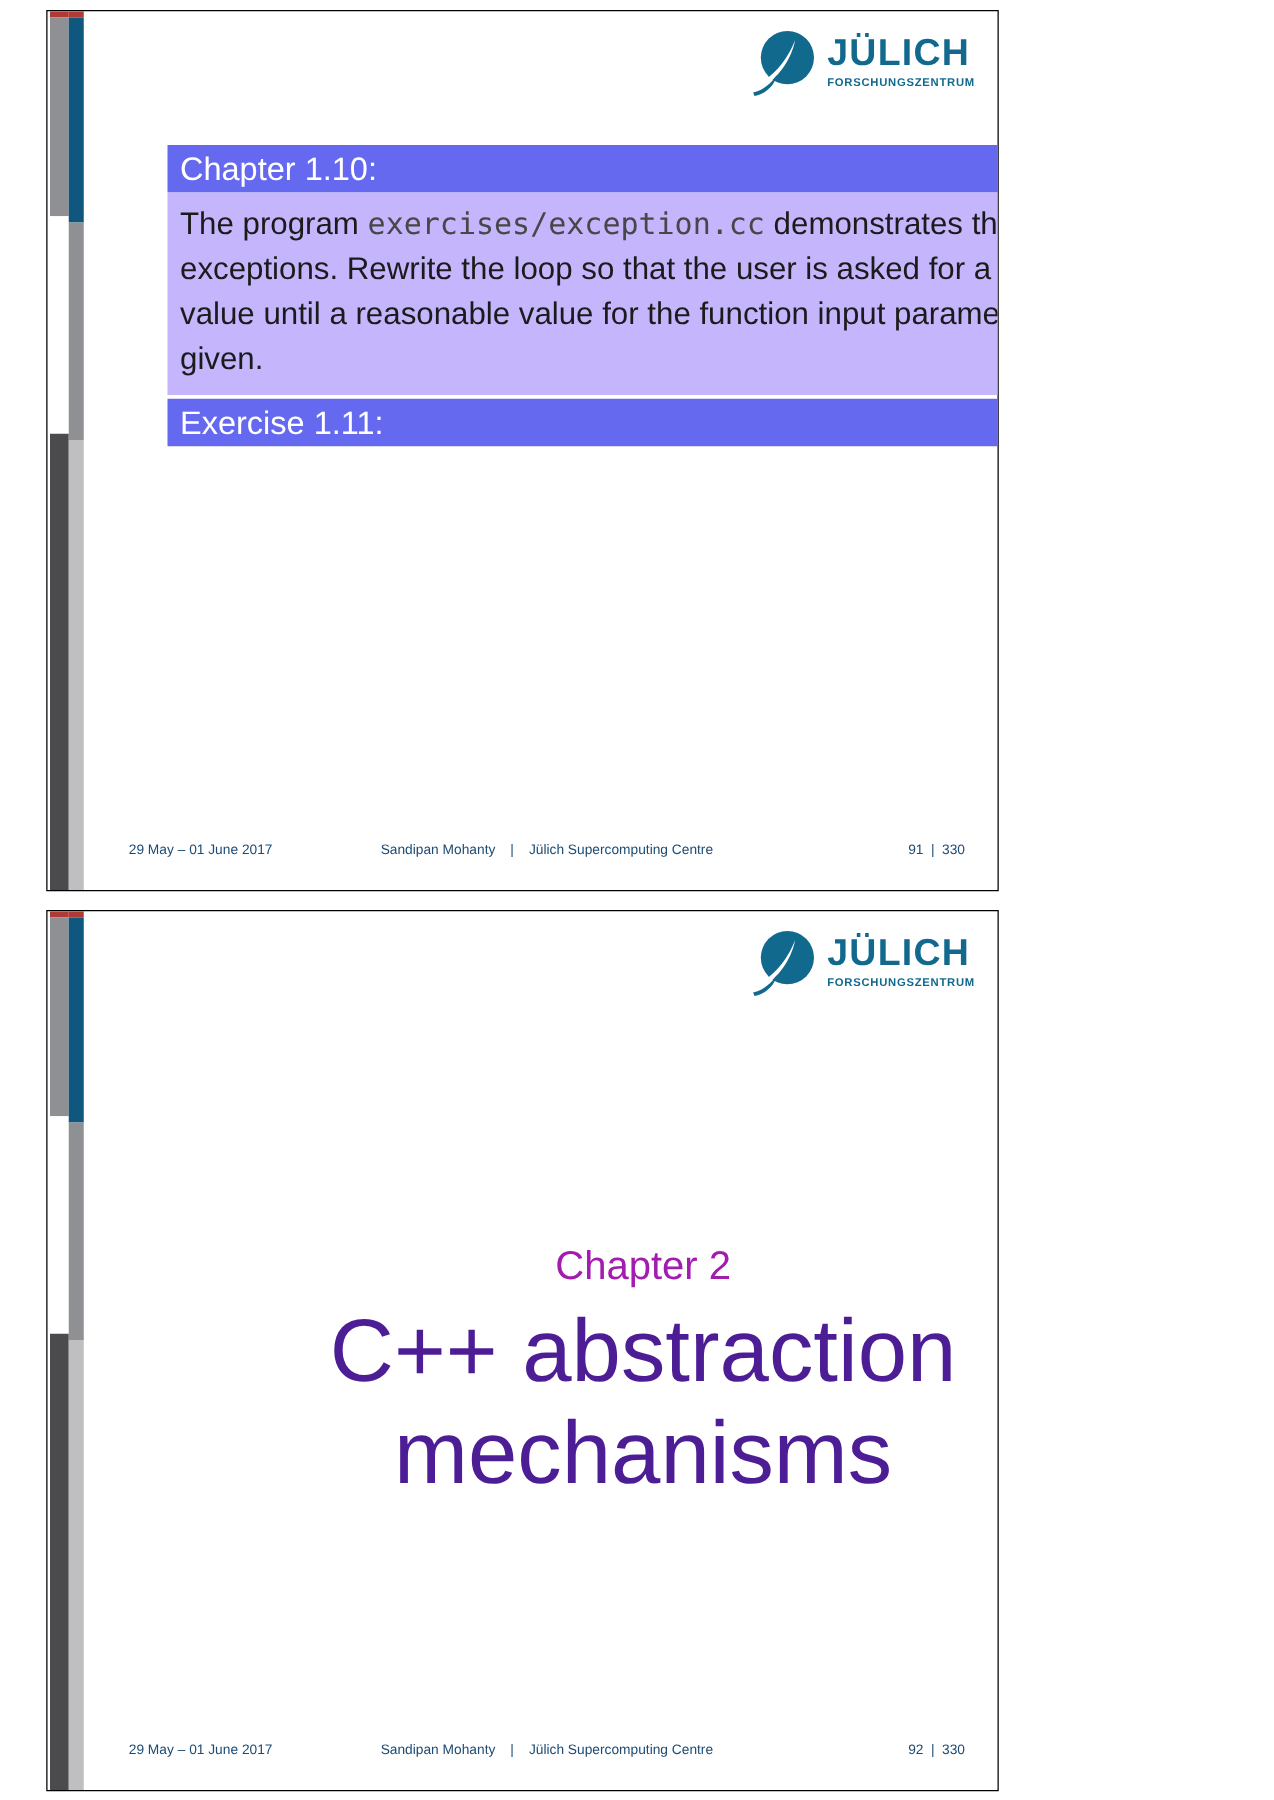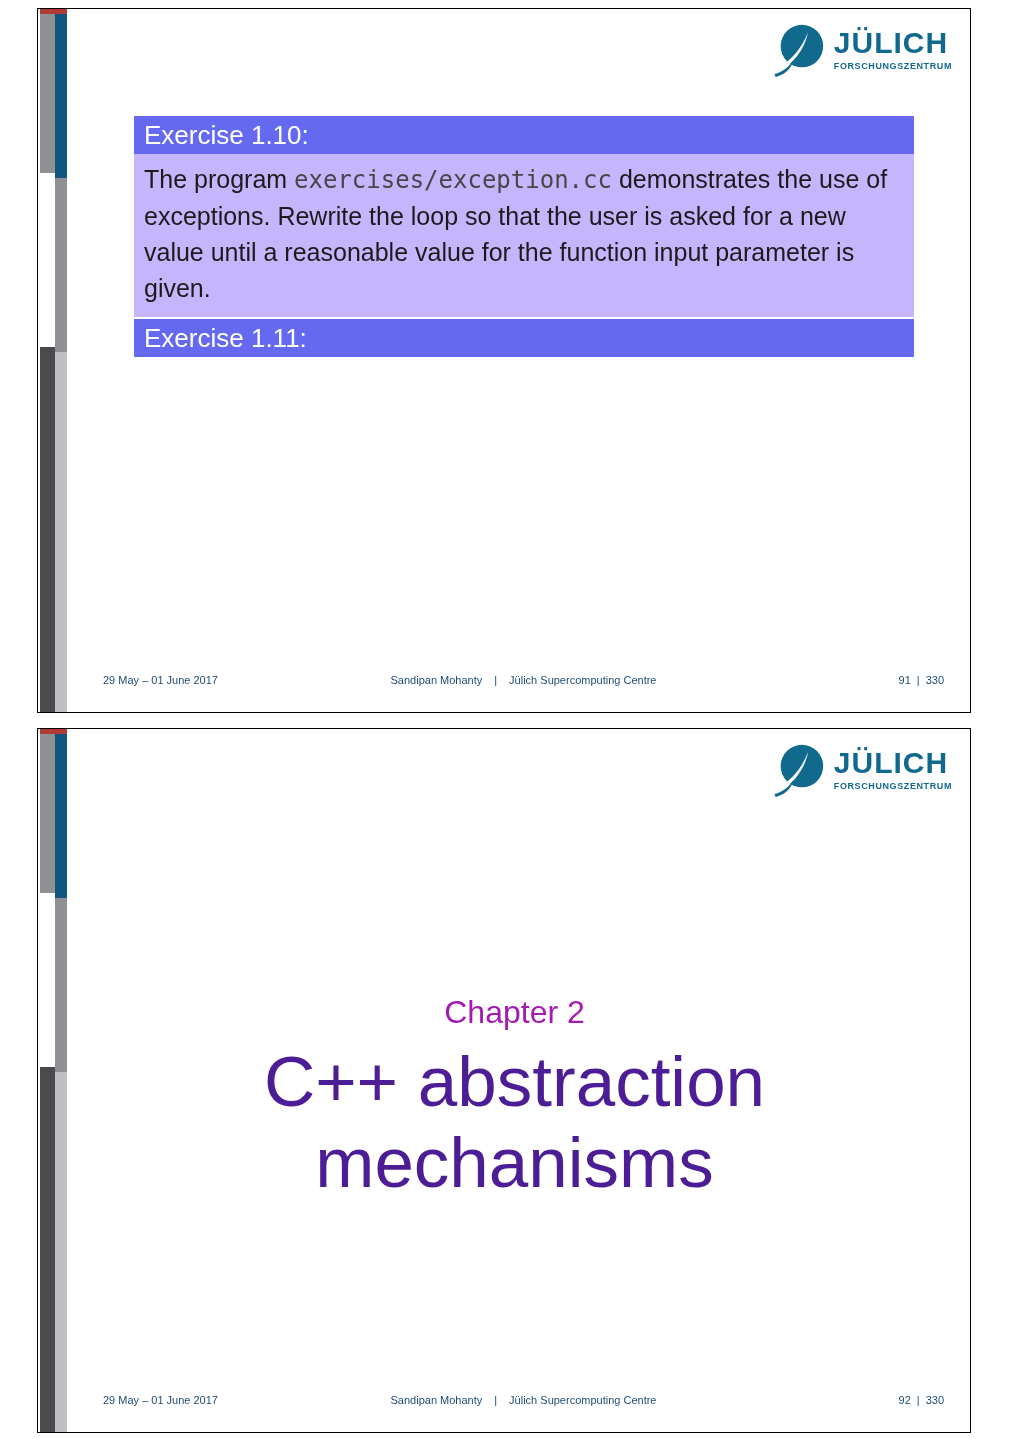--- a/index.html
+++ b/index.html
@@ -1,21 +1,21 @@
 <!DOCTYPE html>
 <html><head>
 <meta charset="utf-8">
 <style>
   html,body{margin:0;padding:0;}
   body{
     width:1019px;height:1440px;position:relative;background:#ffffff;
     font-family:"Liberation Sans", sans-serif;
   }
   .page{
-    position:absolute;left:37px;width:934px;height:705px;
+    position:absolute;left:37px;width:762px;height:705px;
     background:#ffffff;border:1px solid #000;box-sizing:border-box;overflow:hidden;
   }
   #page1{top:8px;}
   #page2{top:728px;}
 
   
   .sidebar{position:absolute;left:1px;top:0;width:28px;height:100%;}
   .col{position:absolute;top:0;height:100%;}
   .col-left{left:1px;width:15px;}
   .col-right{left:16px;width:12px;}
@@ -100,21 +100,21 @@
         <path d="M14 82 C40 68 58 44 68 18 C62 50 40 74 22 86 Z" fill="#ffffff"></path>
         <path d="M8 93 C22 90 34 80 42 68 C38 86 22 96 10 98 Z" fill="#11698e"></path>
       </svg>
       <div class="logo-text">
         <span class="logo-name">JÜLICH</span>
         <span class="logo-sub">FORSCHUNGSZENTRUM</span>
       </div>
     </div>
 
     <div class="block block-1">
-      <div class="block-title">Exercise 1.10:</div>
+      <div class="block-title">Chapter 1.10:</div>
       <div class="block-body"><span>The program </span><span class="code">exercises/exception.cc</span><span> demonstrates the use of exceptions. Rewrite the loop so that the user is asked for a new value until a reasonable value for the function input parameter is given.</span></div>
     </div>
 
     <div class="block block-2">
       <div class="block-title">Exercise 1.11:</div>
     </div>
 
     <div class="footer">
       <span class="footer-left">29 May – 01 June 2017</span>
       <span class="footer-center"><span>Sandipan Mohanty</span><span class="footer-sep">|</span><span>Jülich Supercomputing Centre</span></span>

